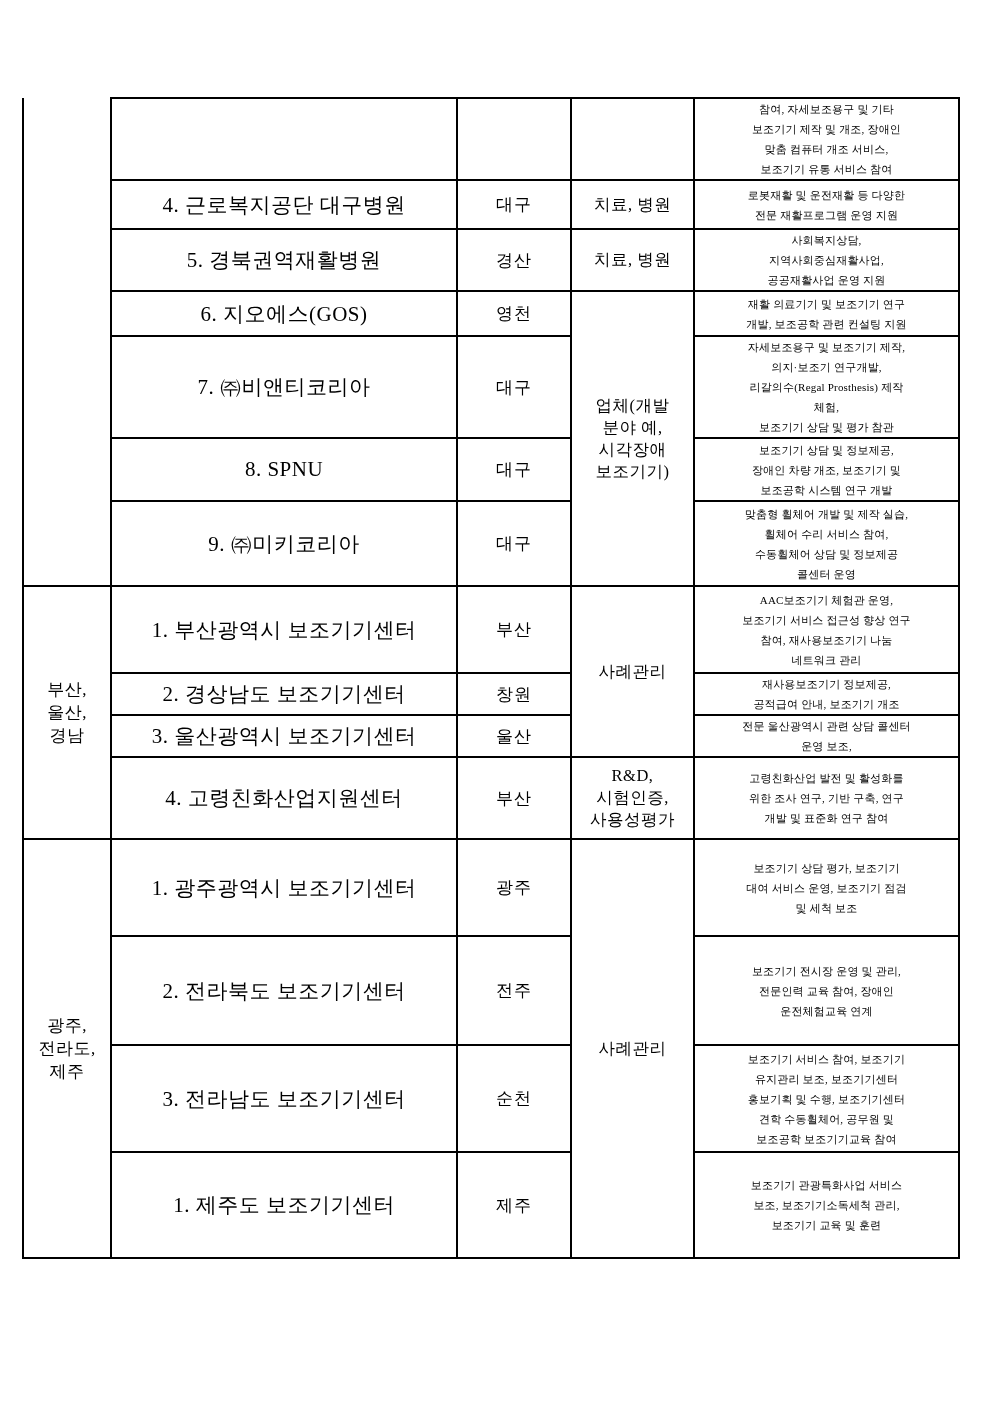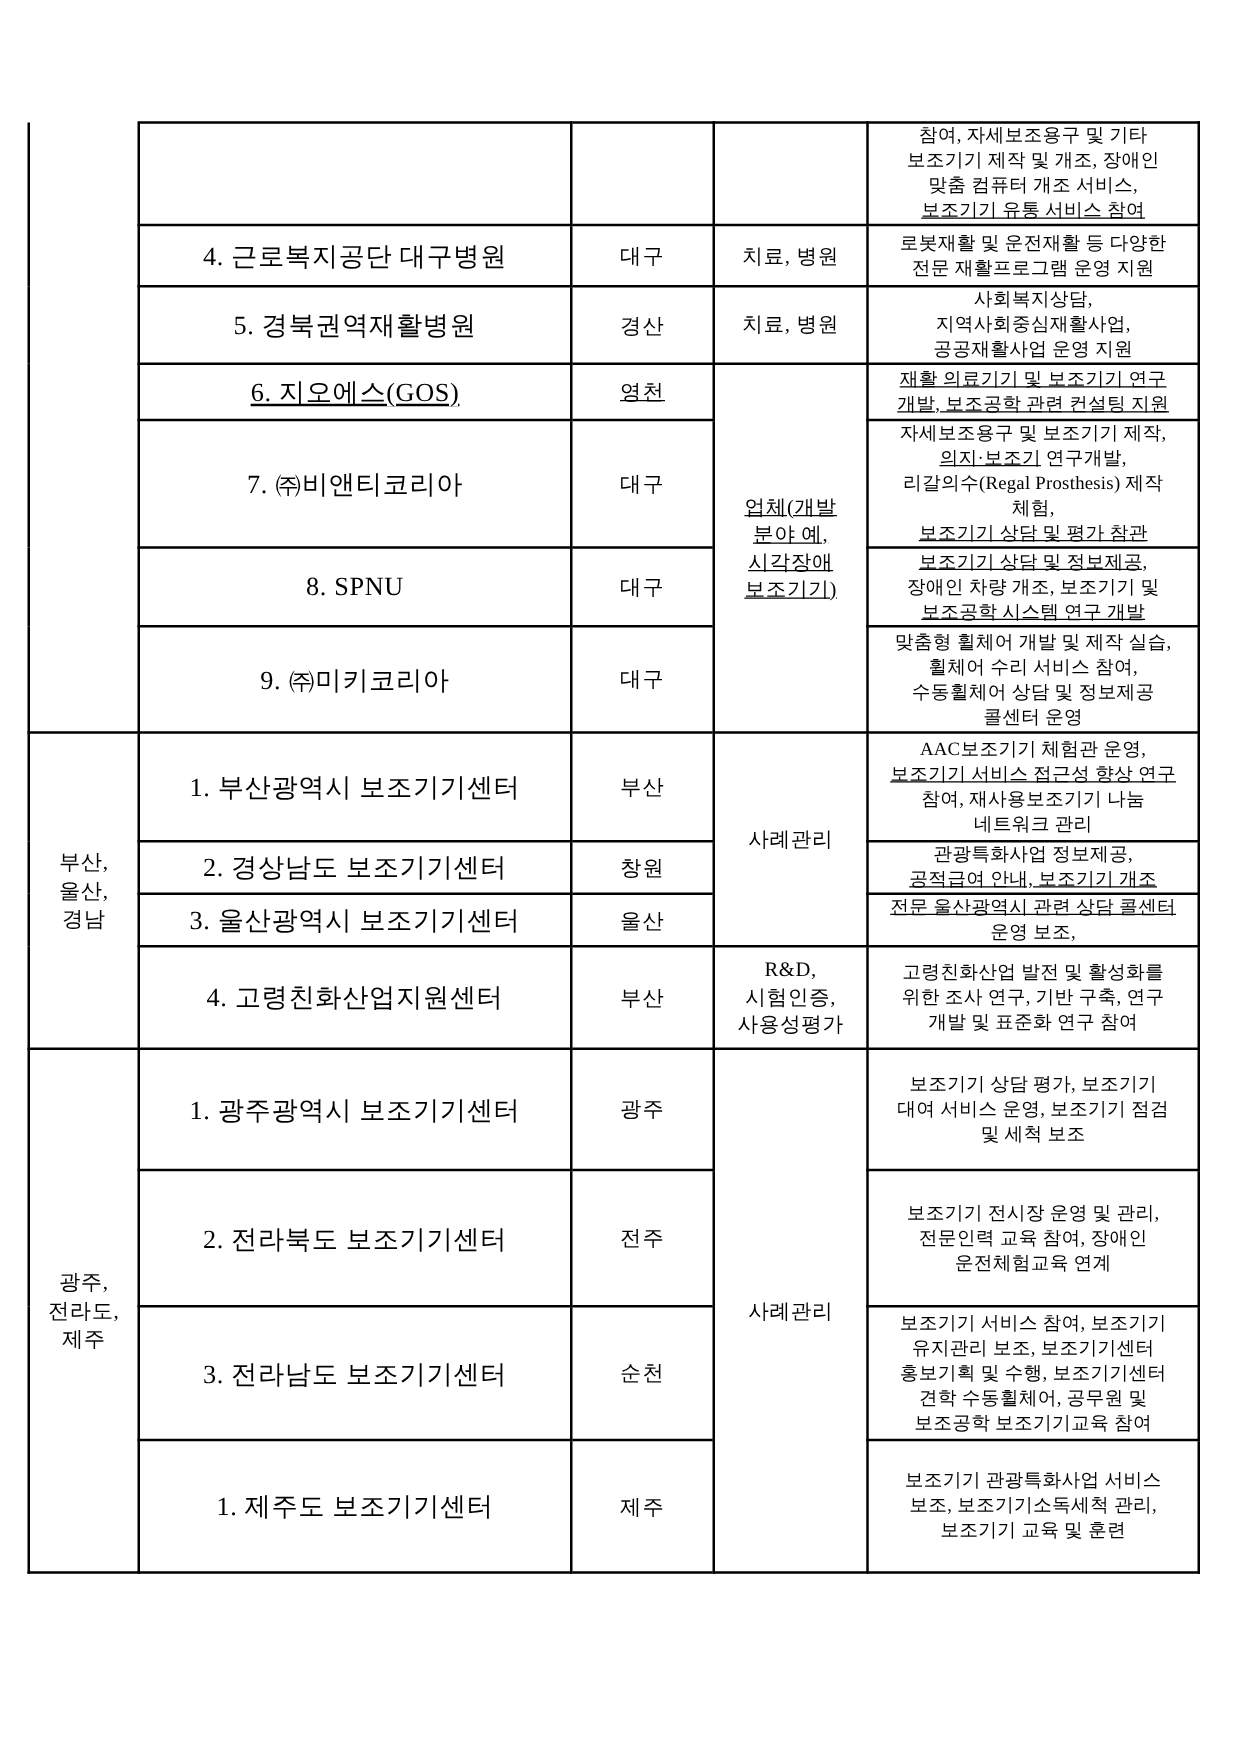--- a/index.html
+++ b/index.html
@@ -53,26 +53,25 @@
     letter-spacing: 1px;
     margin-top: 30px;
   }
   td.cat {
     font-size: 16.5px;
     line-height: 22px;
     letter-spacing: 0.5px;
     margin-top: 27px;
   }
   td.desc {
-    font-size: 15px;
+    font-size: 11px;
     line-height: 20px;
     letter-spacing: 0.2px;
   }
   .u {
-    text-decoration: underline;
   }
 </style>
 </head>
 <body>
 
 <div class="table-wrap">
   <table class="doc-table">
     <colgroup>
       <col style="width: 88px;">
         <col style="width: 346px;">
@@ -93,21 +92,21 @@
           <td class="city"><span>대구</span></td>
           <td class="cat" rowspan="1"><span>치료, 병원</span></td>
           <td class="desc"><span>로봇재활 및 운전재활 등 다양한</span><br><span>전문 재활프로그램 운영 지원</span></td>
         </tr>
         <tr style="height: 62px;">
           <td class="name"><span>5. 경북권역재활병원</span></td>
           <td class="city"><span>경산</span></td>
           <td class="cat" rowspan="1"><span>치료, 병원</span></td>
           <td class="desc"><span>사회복지상담,</span><br><span>지역사회중심재활사업,</span><br><span>공공재활사업 운영 지원</span></td>
         </tr>
-        <tr style="height: 45px; text-decoration: underline;">
+        <tr style="height: 45px;">
           <td class="name"><span>6. 지오에스(GOS)</span></td>
           <td class="city"><span>영천</span></td>
           <td class="cat" rowspan="4"><span>업체(개발</span><br><span>분야 예,</span><br><span>시각장애</span><br><span>보조기기)</span></td>
           <td class="desc"><span>재활 의료기기 및 보조기기 연구</span><br><span>개발, 보조공학 관련 컨설팅 지원</span></td>
         </tr>
         <tr style="height: 102px;">
           <td class="name"><span>7. ㈜비앤티코리아</span></td>
           <td class="city"><span>대구</span></td>
           <td class="desc"><span>자세보조용구 및 보조기기 제작,</span><br><span class="u">의지·보조기</span><span> 연구개발,</span><br><span>리갈의수(Regal Prosthesis) 제작</span><br><span>체험,</span><br><span class="u">보조기기 상담 및 평가 참관</span></td>
         </tr>
@@ -124,21 +123,21 @@
         <tr style="height: 87px;">
           <td class="region" rowspan="4"><span>부산,</span><br><span>울산,</span><br><span>경남</span></td>
           <td class="name"><span>1. 부산광역시 보조기기센터</span></td>
           <td class="city"><span>부산</span></td>
           <td class="cat" rowspan="3"><span>사례관리</span></td>
           <td class="desc"><span>AAC보조기기 체험관 운영,</span><br><span class="u">보조기기 서비스 접근성 향상 연구</span><br><span>참여, 재사용보조기기 나눔</span><br><span>네트워크 관리</span></td>
         </tr>
         <tr style="height: 41px;">
           <td class="name"><span>2. 경상남도 보조기기센터</span></td>
           <td class="city"><span>창원</span></td>
-          <td class="desc"><span>관광특화사업 정보제공,</span><br><span class="u">공적급여 안내, 보조기기 개조</span></td>
+          <td class="desc"><span>재사용보조기기 정보제공,</span><br><span class="u">공적급여 안내, 보조기기 개조</span></td>
         </tr>
         <tr style="height: 41px;">
           <td class="name"><span>3. 울산광역시 보조기기센터</span></td>
           <td class="city"><span>울산</span></td>
           <td class="desc"><span class="u">전문 울산광역시 관련 상담 콜센터</span><br><span>운영 보조,</span></td>
         </tr>
         <tr style="height: 82px;">
           <td class="name"><span>4. 고령친화산업지원센터</span></td>
           <td class="city"><span>부산</span></td>
           <td class="cat" rowspan="1"><span>R&amp;D,</span><br><span>시험인증,</span><br><span>사용성평가</span></td>

